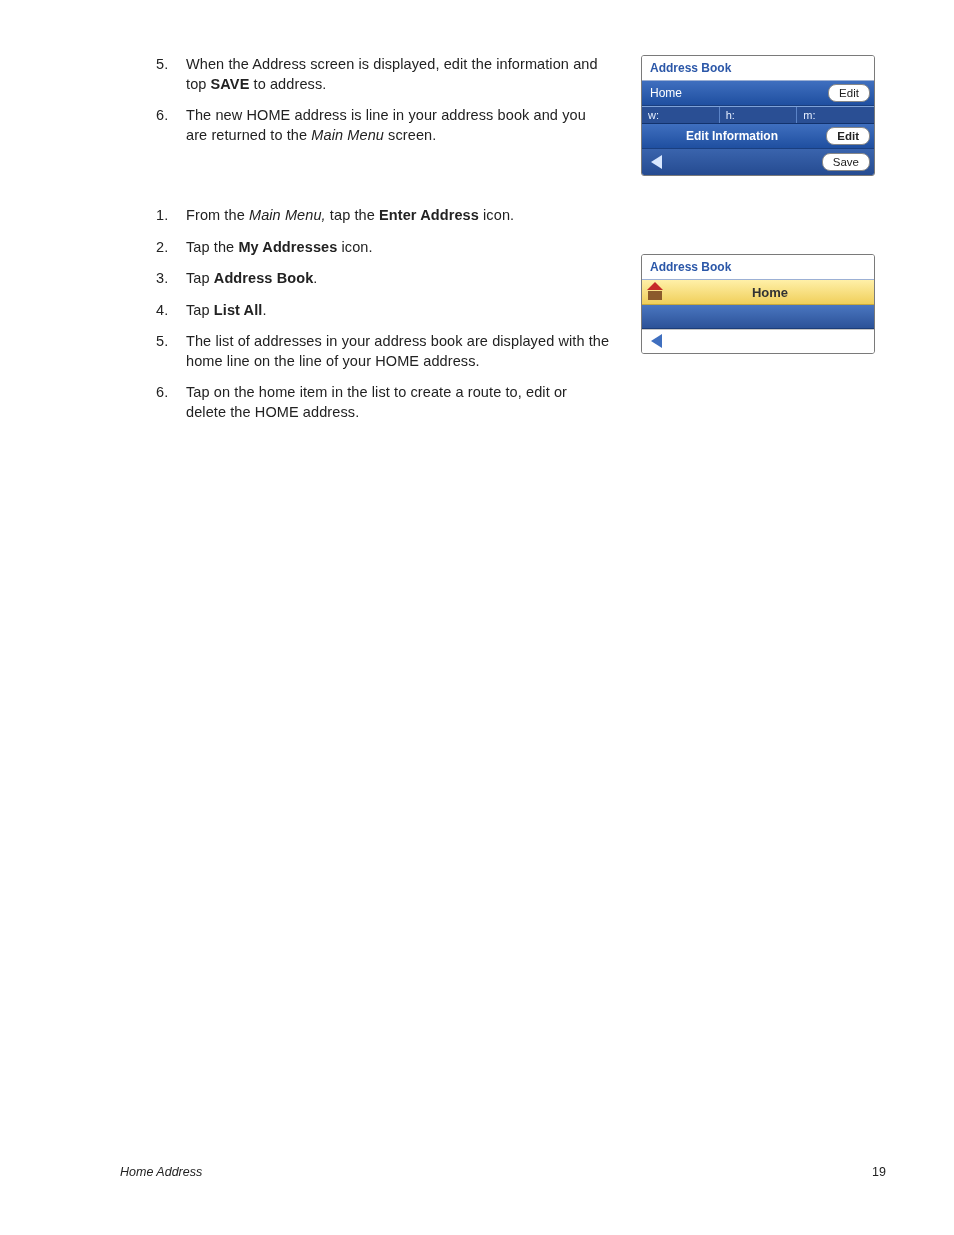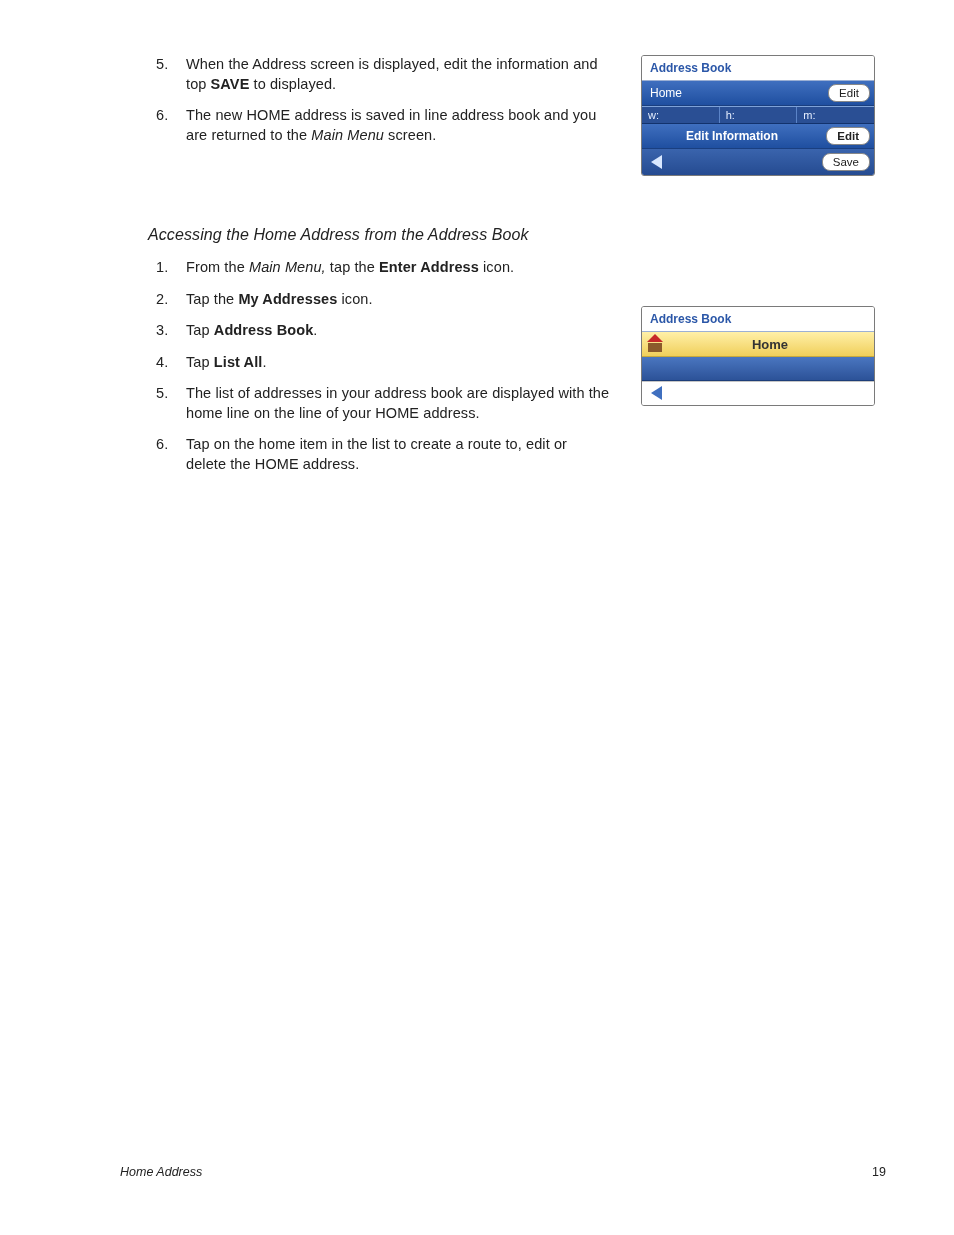--- a/index.html
+++ b/index.html
@@ -203,27 +203,27 @@
 <body>
 
 <div class="page">
 
   <div class="row">
     <div class="col-text">
       <ol class="num">
         <li>
           <span class="num">5.</span>
           <span class="body">
-            <span>When the Address screen is displayed, edit the information and top </span><span class="bold">SAVE</span><span> to displayed.</span>
+            <span>When the Address screen is displayed, edit the information and top </span><span class="bold">SAVE</span><span> to address.</span>
           </span>
         </li>
         <li>
           <span class="num">6.</span>
           <span class="body">
-            <span>The new HOME address is saved in line address book and you are returned to the </span><span class="italic">Main Menu</span><span> screen.</span>
+            <span>The new HOME address is line in your address book and you are returned to the </span><span class="italic">Main Menu</span><span> screen.</span>
           </span>
         </li>
       </ol>
     </div>
     <div class="col-fig">
       <div class="mock">
         <div class="titlebar">Address Book</div>
         <div class="bluebar">
           <span class="lbl">Home</span>
           <span class="btn">Edit</span>
@@ -238,21 +238,20 @@
           <span class="btn">Edit</span>
         </div>
         <div class="footer">
           <div class="back-arrow"></div>
           <span class="btn">Save</span>
         </div>
       </div>
     </div>
   </div>
 
-  <h2 class="section">Accessing the Home Address from the Address Book</h2>
 
   <div class="row">
     <div class="col-text">
       <ol class="num">
         <li>
           <span class="num">1.</span>
           <span class="body">
             <span>From the </span><span class="italic">Main Menu,</span><span> tap the </span><span class="bold">Enter Address</span><span> icon.</span>
           </span>
         </li>

